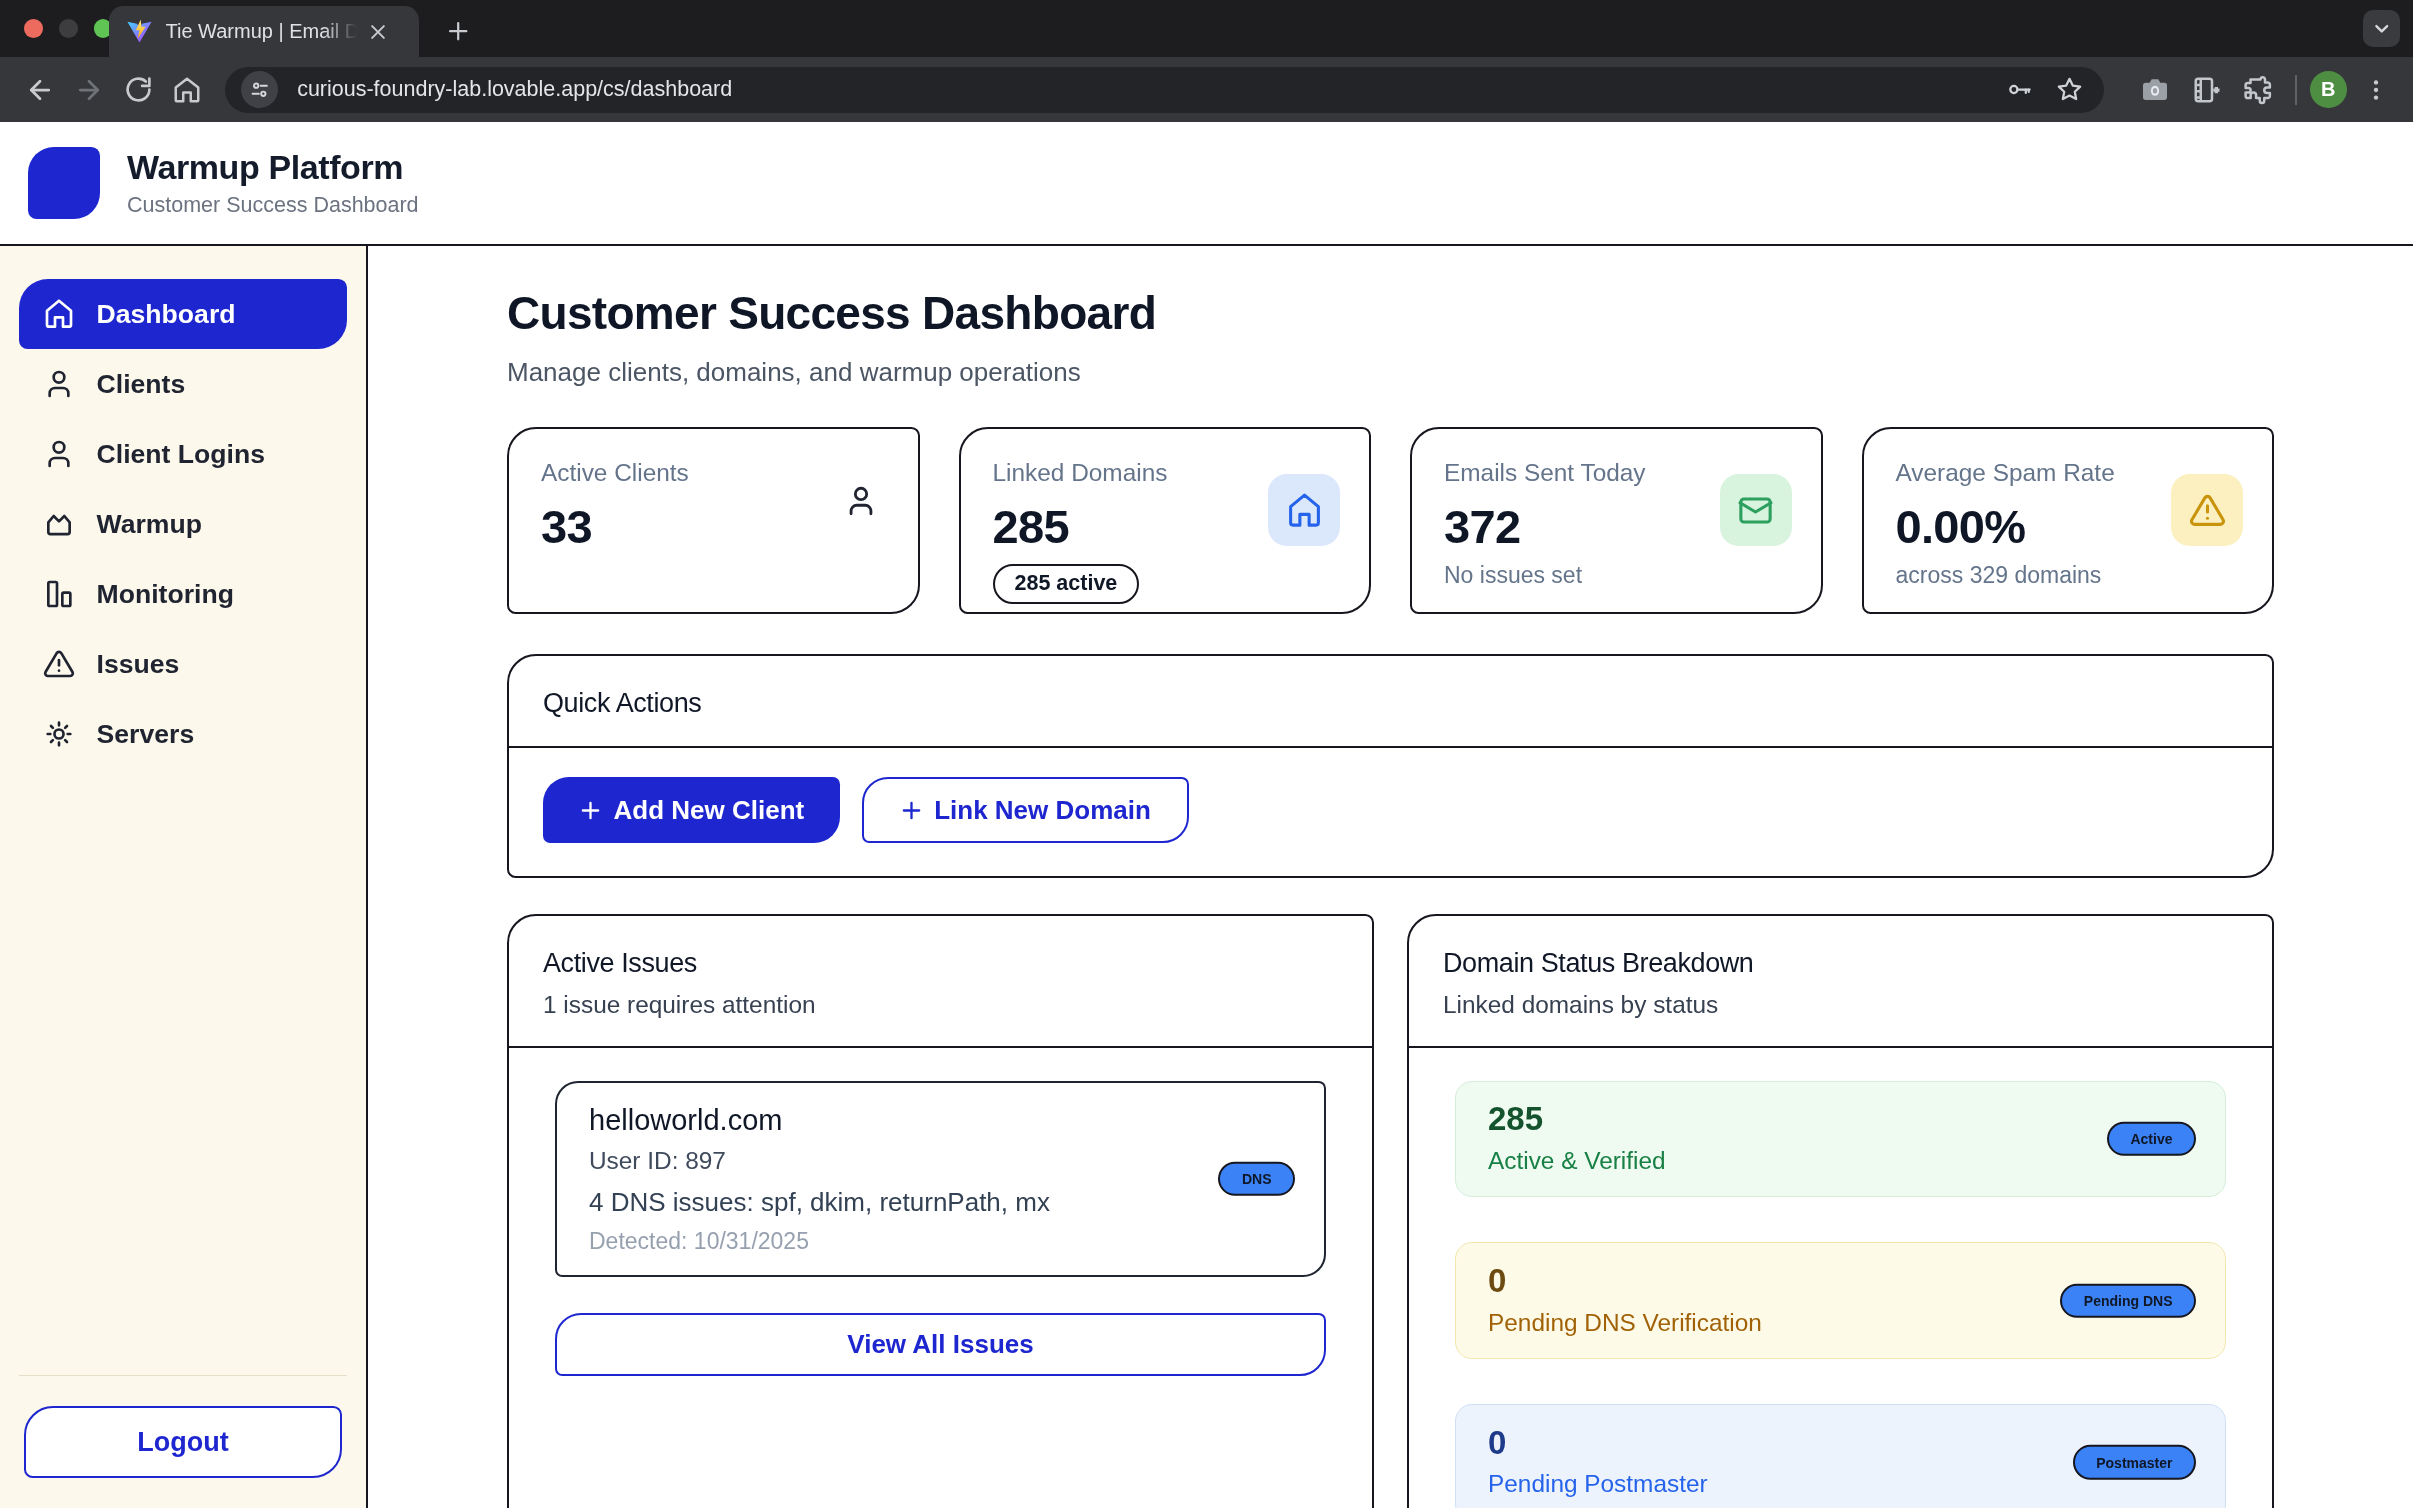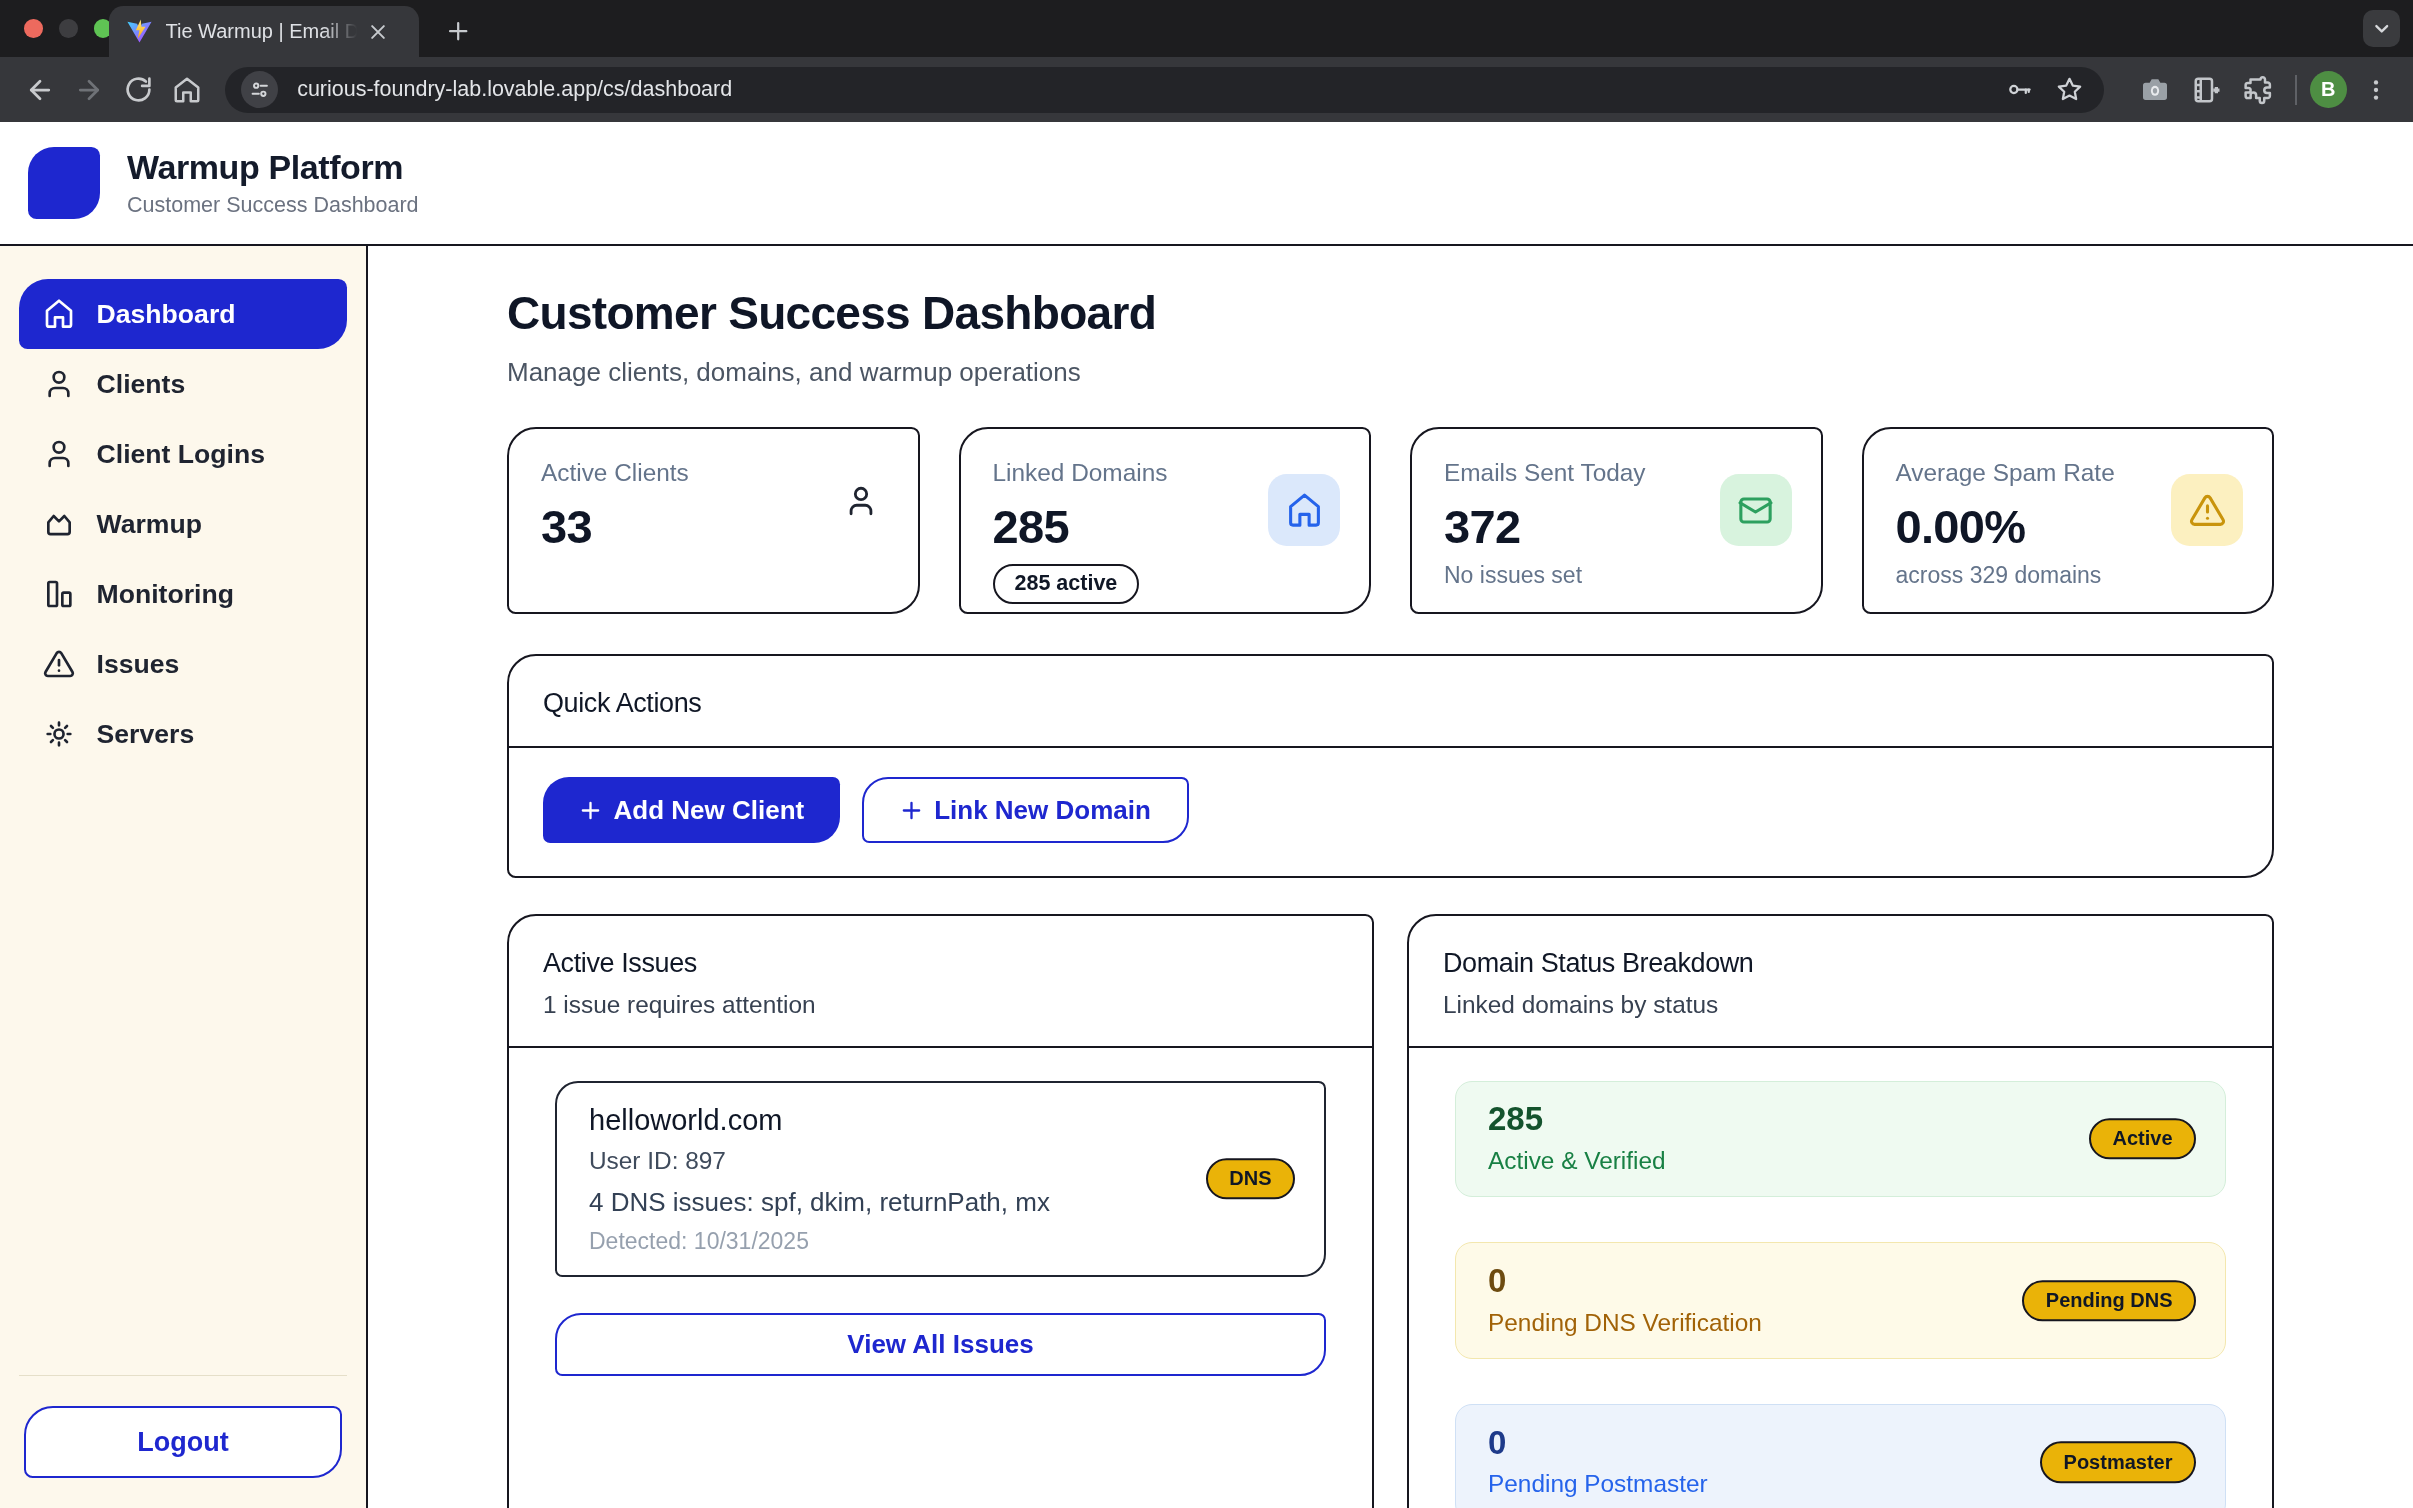--- a/index.html
+++ b/index.html
@@ -101,22 +101,22 @@
   .tall{ height:704px; }
   .card-body{ padding:33px 46px; }
 
   
   .issue-card{ border:2.2px solid #1f2430; border-radius:23px 7.2px 23px 7.2px; padding:21.5px 32px 20px;
     position:relative; }
   .issue-domain{ font-size:29px; font-weight:500; color:var(--navy); }
   .issue-uid{ font-size:24.4px; color:#3f4b5c; margin-top:10px; }
   .issue-dns{ font-size:26px; color:#334155; margin-top:11.5px; }
   .issue-detected{ font-size:23px; color:#96a0ae; margin-top:10px; }
-  .pill-badge{ border:2.2px solid var(--ink); border-radius:718px; padding:7.2px 21.5px; font-size:20px;
-    font-weight:700; color:#101726; background:#eab308; white-space:nowrap; }
+  .pill-badge{ border:2.2px solid var(--ink); border-radius:718px; padding:7.2px 21.5px; font-size:14px;
+    font-weight:700; color:#101726; background:#3b82f6; white-space:nowrap; }
   .issue-badge{ position:absolute; right:29px; top:50%; transform:translateY(-50%); }
   .view-all{ margin-top:36px; width:100%; height:63px; }
 
   
   .status-rows{ display:flex; flex-direction:column; gap:45px; }
   .status-row{ border-radius:17px; padding:18.7px 32px 21.5px; position:relative; border:1.4px solid; }
   .row-badge{ position:absolute; right:29px; top:50%; transform:translateY(-50%); }
   .row-value{ font-size:33px; font-weight:800; }
   .row-label{ font-size:24.4px; margin-top:8.6px; }
   .row-green{ background:#effaf1; border-color:#d4eeda; }

